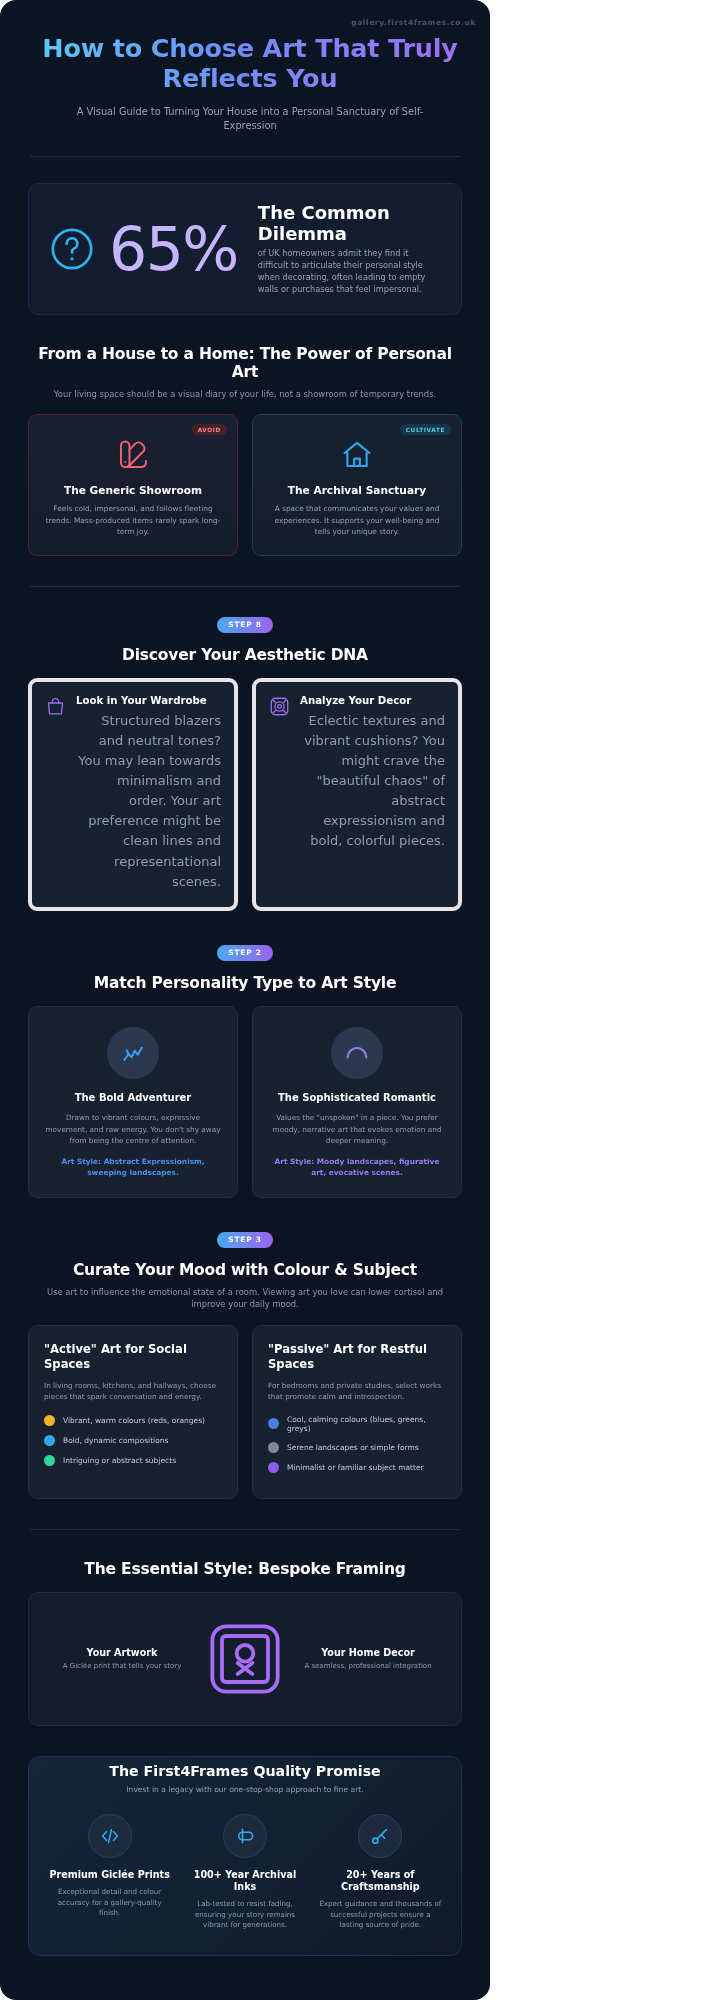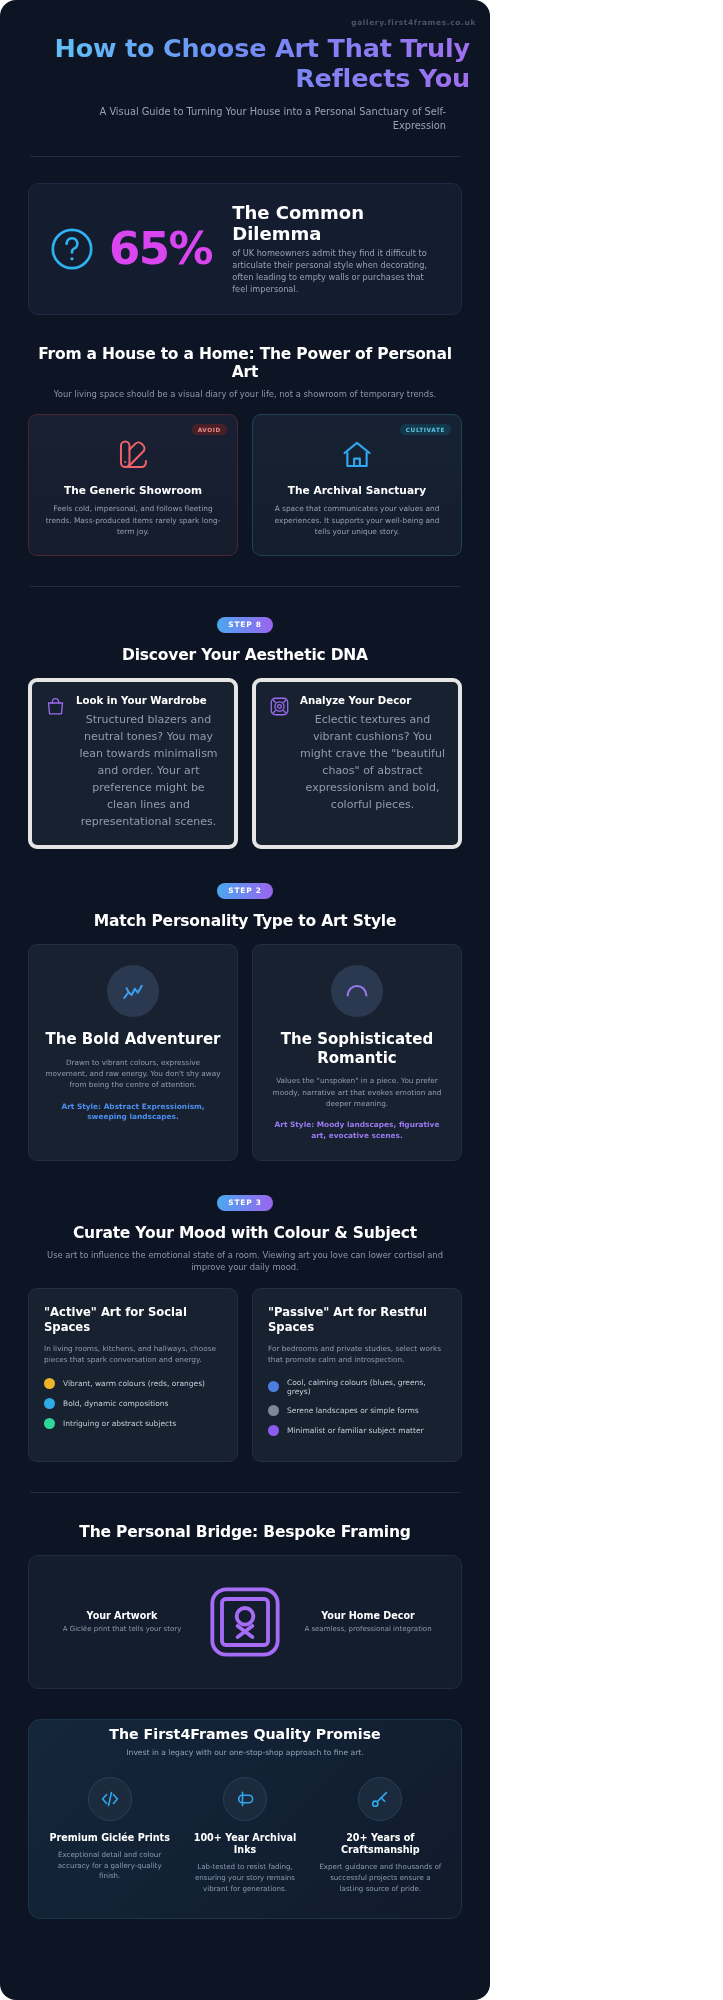--- a/index.html
+++ b/index.html
@@ -30,21 +30,21 @@
   .watermark {
     position: absolute;
     right: 14px;
     top: 18px;
     font-size: 7.5px;
     font-weight: bold;
     letter-spacing: 0.6px;
     color: #4b5568;
   }
   
-  .hdr { padding: 34px 20px 0 30px; text-align: right; }
+  .hdr { padding: 34px 20px 0 30px; text-align: center; }
   .hdr h1 {
     font-size: 25.5px;
     line-height: 1.17;
     font-weight: bold;
     background: linear-gradient(90deg,#5ec8f5 0%,#6f8ff5 45%,#a06ef0 100%);
     -webkit-background-clip: text;
     background-clip: text;
     color: transparent;
     letter-spacing: -0.2px;
   }
@@ -66,23 +66,23 @@
     background: #141d30;
     border: 1px solid #1e2942;
     border-radius: 10px;
     padding: 18px 20px;
     display: flex;
     align-items: center;
     gap: 14px;
   }
   .qmark { flex: 0 0 auto; }
   .bignum {
-    font-size: 45px;
-    font-weight: bold;
-    color: #d946ef;
+    font-size: 60px;
+    font-weight: normal;
+    color: #c4b5fd;
     line-height: 1;
     letter-spacing: -1.5px;
     flex: 0 0 auto;
   }
   .statcopy { flex: 1 1 auto; padding-left: 6px; }
   .statcopy h3 { font-size: 18px; color: #fff; font-weight: bold; margin-bottom: 3px; }
   .statcopy p { font-size: 8.2px; line-height: 1.48; color: #95a1b4; }
 
   
   .sec { padding: 0 28px; margin-top: 30px; }
@@ -144,37 +144,37 @@
     background: #18212f;
     border: 4px solid #e5e5e5;
     border-radius: 9px;
     padding: 13px 13px 15px 13px;
     display: flex;
     gap: 10px;
     align-items: flex-start;
   }
   .scard .si { flex: 0 0 auto; margin-top: 1px; }
   .scard h4 { font-size: 10.2px; color: #fff; font-weight: bold; text-align: left; }
-  .scard p  { font-size: 11px; line-height: 1.55; color: #8f9cb0; margin-top: 5px; text-align: center; }
+  .scard p  { font-size: 13px; line-height: 1.55; color: #8f9cb0; margin-top: 5px; text-align: right; }
 
   
   .pcard {
     background: #18212f;
     border: 1px solid #242e42;
     border-radius: 9px;
     padding: 20px 15px 18px 15px;
     text-align: center;
   }
   .circle {
     width: 52px; height: 52px; border-radius: 50%;
     background: #2a3950;
     margin: 0 auto 13px auto;
     display: flex; align-items: center; justify-content: center;
   }
-  .pcard h4 { font-size: 15px; color: #fff; font-weight: bold; line-height: 1.25; }
+  .pcard h4 { font-size: 10px; color: #fff; font-weight: bold; line-height: 1.25; }
   .pcard p  { font-size: 7.3px; line-height: 1.55; color: #909db1; margin-top: 8px; }
   .style-line { font-size: 7.4px; font-weight: bold; line-height: 1.45; margin-top: 11px; }
 
   
   .mcard {
     background: #18212f;
     border: 1px solid #242e42;
     border-radius: 9px;
     padding: 16px 15px 16px 15px;
   }
@@ -405,21 +405,21 @@
           </li>
         </ul>
       </div>
 
     </div>
   </div>
 
   <div class="rule" style="margin-top:30px;"></div>
 
   <div class="sec">
-    <div class="sec-title">The Personal Bridge: Bespoke Framing</div>
+    <div class="sec-title">The Essential Style: Bespoke Framing</div>
     <div class="frameband">
       <div class="fside">
         <h5>Your Artwork</h5>
         <p>A Giclée print that tells your story</p>
       </div>
       <div class="fmid">
         <svg width="80" height="80" viewBox="0 0 24 24" fill="none" stroke="#a76cf5" stroke-width="1.15" stroke-linecap="round" stroke-linejoin="round">
           <rect x="2.2" y="2.2" width="19.6" height="19.6" rx="4.2"></rect>
           <rect x="5.1" y="5.1" width="13.8" height="13.8" rx="1.1"></rect>
           <circle cx="12" cy="10.3" r="2.5"></circle>

